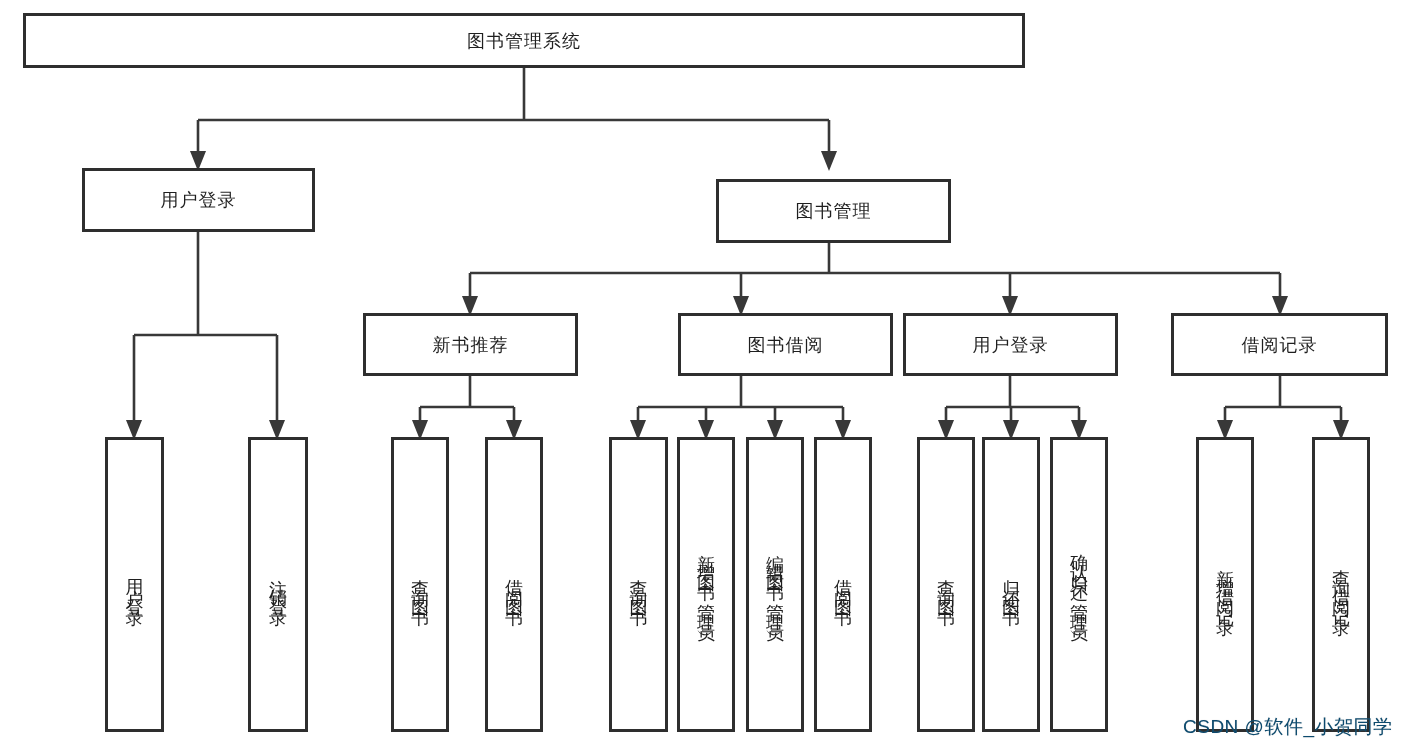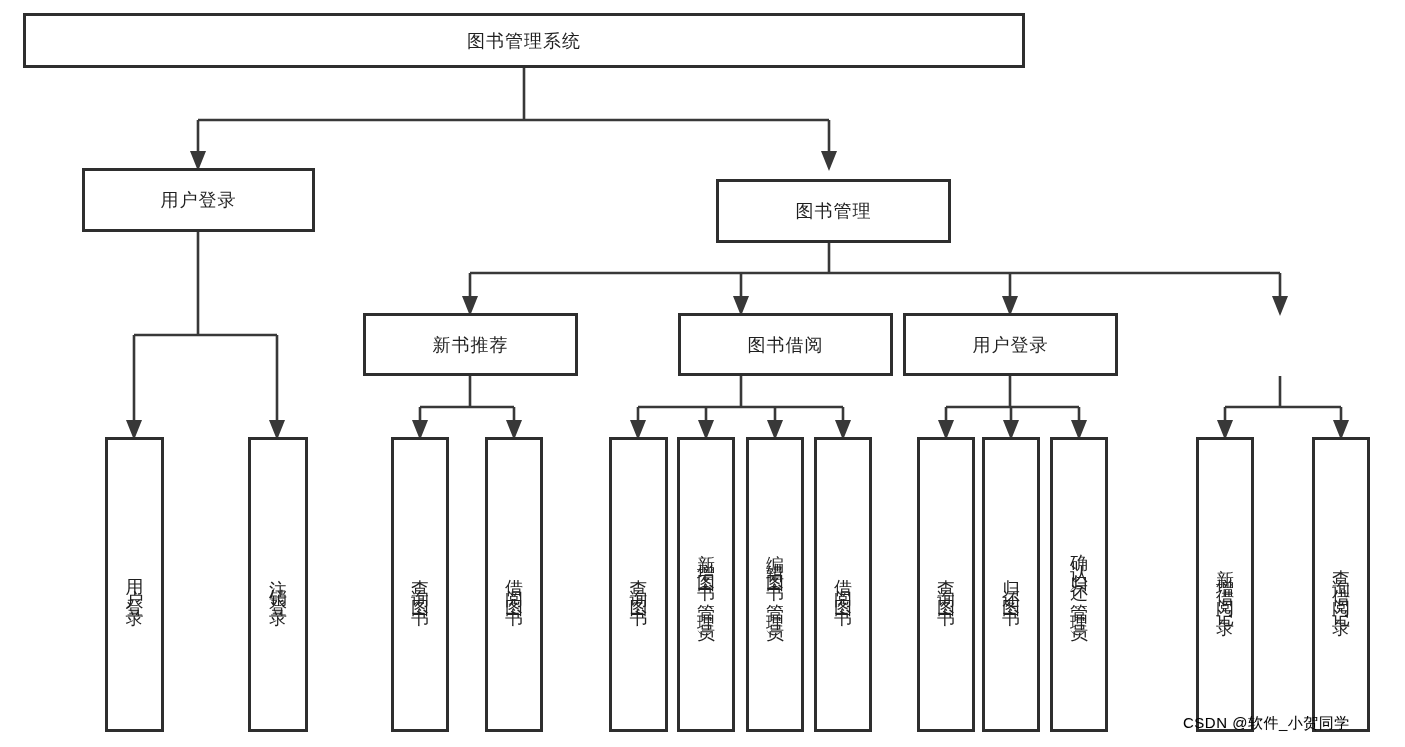--- a/index.html
+++ b/index.html
@@ -55,22 +55,22 @@
     color: #1f1f1f;
     letter-spacing: 0.55em;
     line-height: 1.0;
     white-space: nowrap;
   }
   .watermark {
     position: absolute;
     left: 1183px;
     top: 714px;
     z-index: 3;
-    font-size: 15px;
-    color: #000000;
+    font-size: 19px;
+    color: #0c4a6e;
     letter-spacing: 0.5px;
     white-space: nowrap;
     text-shadow: 0 0 1px rgba(120,120,120,0.35);
   }
 </style>
 </head>
 <body>
 
 <div class="stage">
 
@@ -138,20 +138,21 @@
   </svg>
 
   <div class="hbox" style="left:23px; top:13px; width:1002px; height:55px;">图书管理系统</div>
 
   <div class="hbox" style="left:82px; top:168px; width:233px; height:64px;">用户登录</div>
   <div class="hbox" style="left:716px; top:168px; width:235px; height:64px;margin-top:11px;">图书管理</div>
 
   <div class="hbox" style="left:363px; top:313px; width:215px; height:63px;">新书推荐</div>
   <div class="hbox" style="left:634px; top:313px; width:215px; height:63px;margin-left:44px;">图书借阅</div>
   <div class="hbox" style="left:903px; top:313px; width:215px; height:63px;">用户登录</div>
+  <div class="hbox" style="left:1171px; top:313px; width:217px; height:63px;">借阅记录</div>
 
   <div class="vbox" style="left:105px; width:59px;">
     <span class="vtext">用户登录</span>
   </div>
   <div class="vbox" style="left:248px; width:60px;">
     <span class="vtext">注销登录</span>
   </div>
 
   <div class="vbox" style="left:391px; width:58px;">
     <span class="vtext">查询图书</span>

